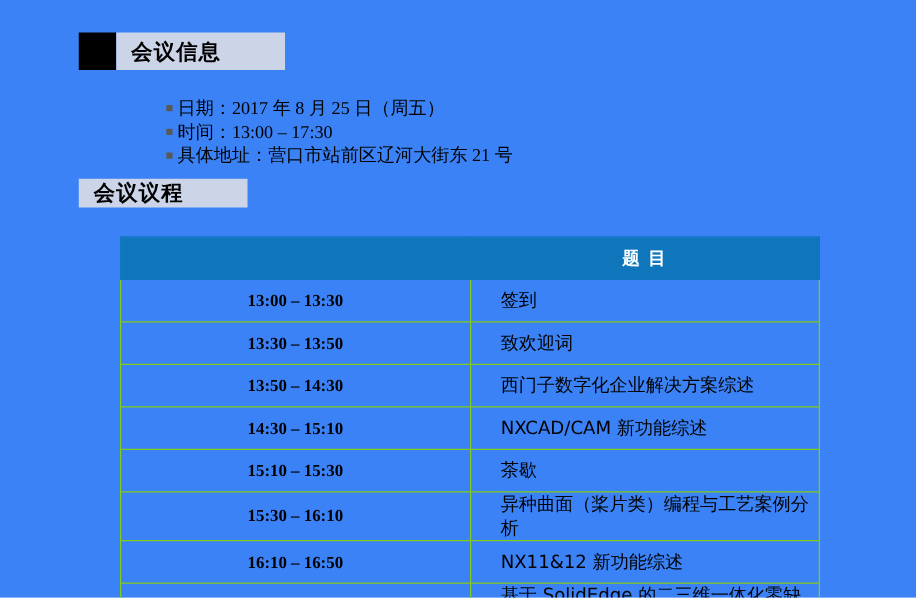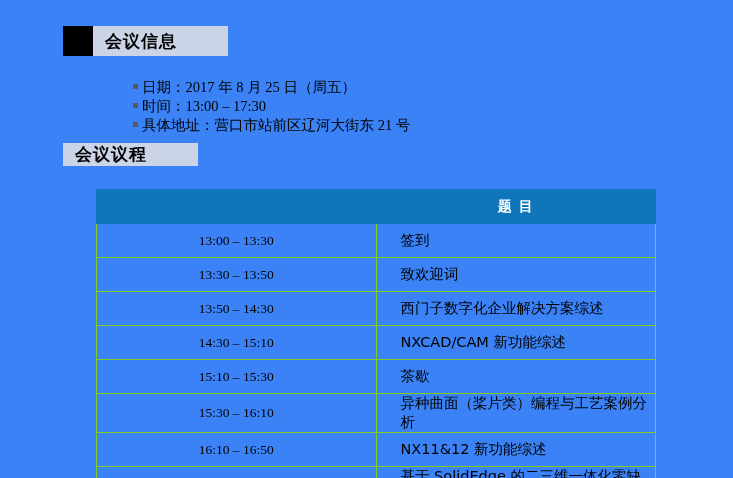--- a/index.html
+++ b/index.html
@@ -116,20 +116,21 @@
     font-size: 14px;
     text-align: center;
     letter-spacing: 1px;
   }
   .agenda-table td.time-cell {
     width: 185px;
     text-align: center;
     font-size: 13.5px;
     font-family: "Liberation Serif", serif;
     color: #000000;
+    font-weight: bold;
   }
   .agenda-table td.topic-cell {
     padding-left: 24px;
     font-size: 14.5px;
     font-family: "DejaVu Sans", sans-serif;
     color: #000000;
   }
 </style>
 </head>
 <body>

